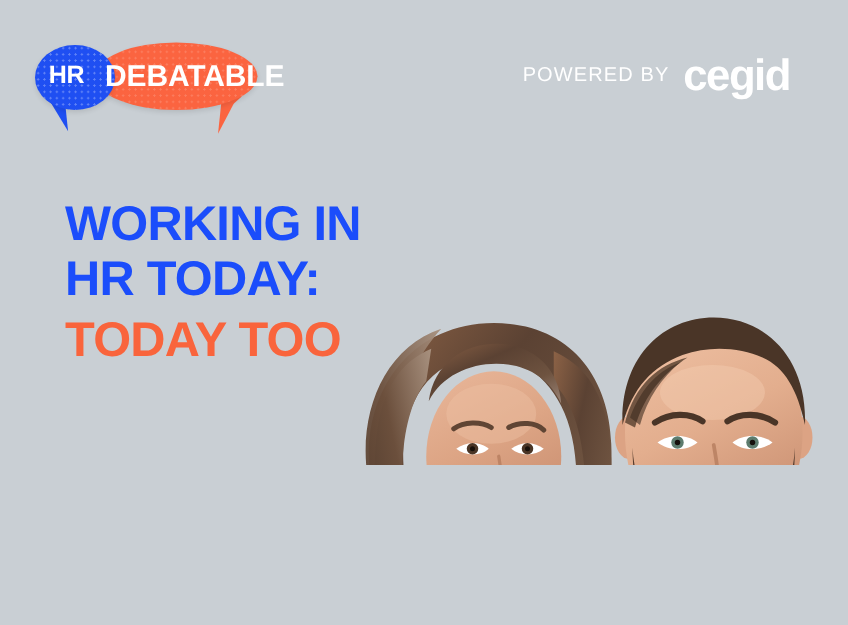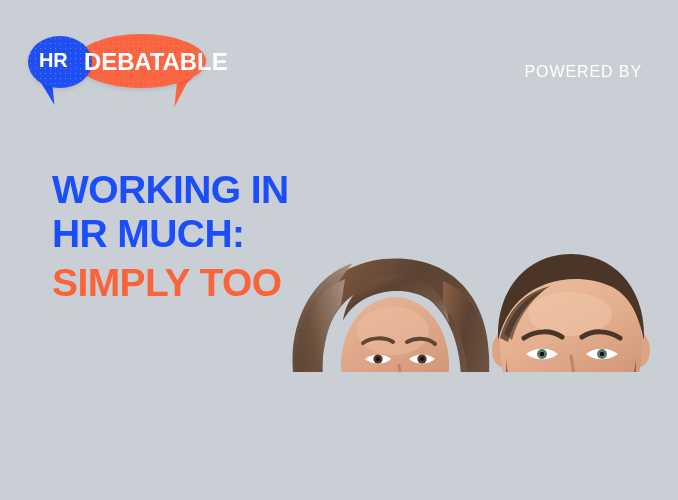--- a/index.html
+++ b/index.html
@@ -124,27 +124,26 @@
     font-size: 24px;
     font-weight: bold;
     letter-spacing: -0.1px;
     line-height: 1;
     z-index: 4;
   }
 
   
   .powered {
     position: absolute;
-    right: 36px;
+    right: 46px;
     top: 44px;
     display: flex;
-    align-items: flex-start;
+    align-items: center;
     gap: 11px;
     height: 34px;
-    margin-top: 20px;
   }
   .powered-label {
     color: #ffffff;
     font-size: 16px;
     font-weight: normal;
     letter-spacing: 0.9px;
     line-height: 1;
     white-space: nowrap;
   }
   .cegid {
@@ -157,21 +156,20 @@
     top: -1px;
   }
 
   
   .headline {
     position: absolute;
     left: 52px;
     top: 158px;
     z-index: 20;
     width: 300px;
-    margin-top: 10px;
   }
   .headline-line {
     font-size: 39px;
     font-weight: bold;
     line-height: 44px;
     letter-spacing: -0.6px;
     white-space: nowrap;
   }
   .blue-text { color: #1b4dfb; }
   .orange-text { color: #f9643c; }
@@ -207,28 +205,29 @@
       <div class="bubble-orange-dots"></div>
       <div class="bubble-blue-tail"></div>
       <div class="bubble-blue"></div>
       <div class="bubble-blue-dots"></div>
       <div class="logo-hr">HR</div>
       <div class="logo-debatable">DEBATABLE</div>
     </div>
 
     <div class="powered">
       <span class="powered-label">POWERED BY</span>
+      <span class="cegid">cegid</span>
     </div>
   </div>
 
   <div class="headline">
     <div class="headline-line blue-text">WORKING IN</div>
-    <div class="headline-line blue-text">HR MUCH:</div>
+    <div class="headline-line blue-text">HR TODAY:</div>
     <div class="headline-group-2">
-      <div class="headline-line orange-text">SIMPLY TOO</div>
+      <div class="headline-line orange-text">TODAY TOO</div>
     </div>
   </div>
 
   <div class="photos">
 
     <svg class="photo photo-woman" viewBox="0 0 235 265">
       <defs>
         <linearGradient id="hairW" x1="0" y1="0" x2="1" y2="1">
           <stop offset="0%" stop-color="#8c6246"></stop>
           <stop offset="35%" stop-color="#5b4233"></stop>

